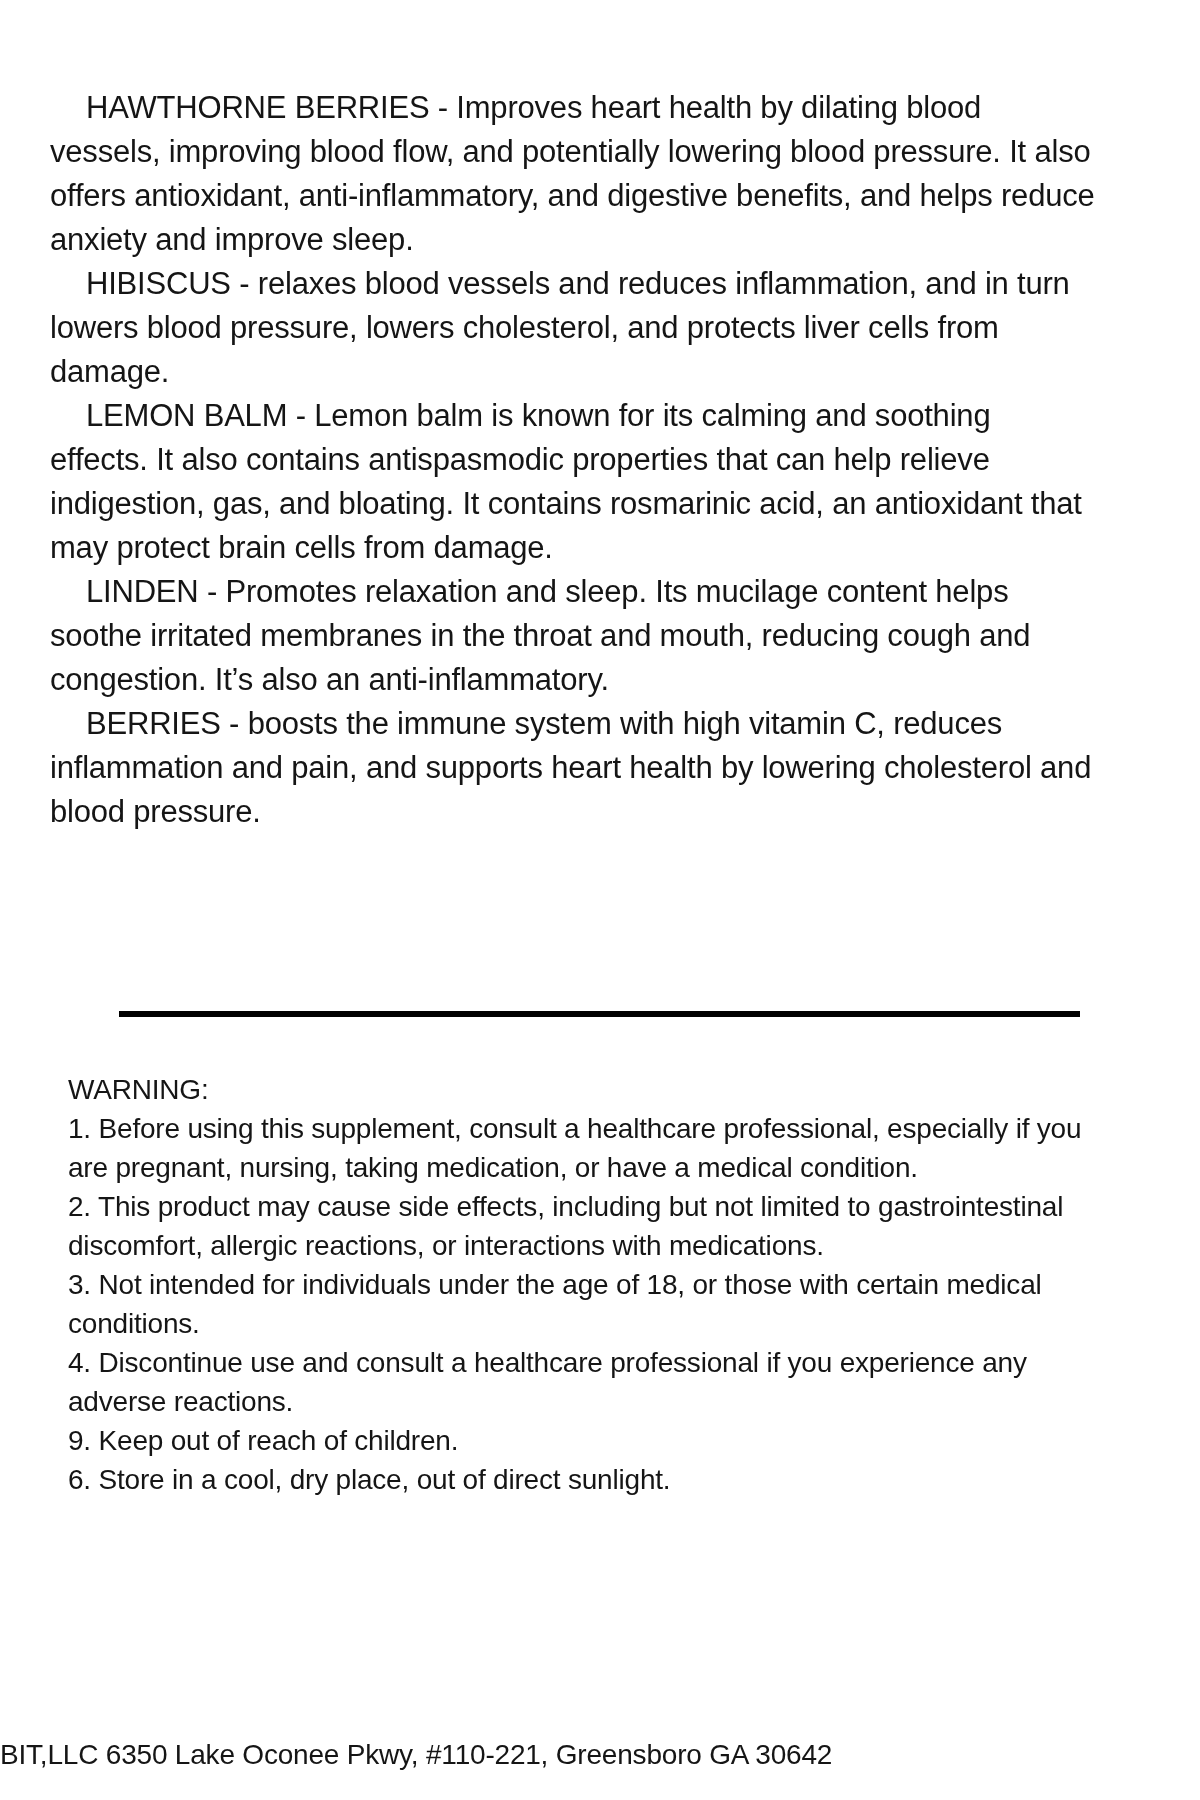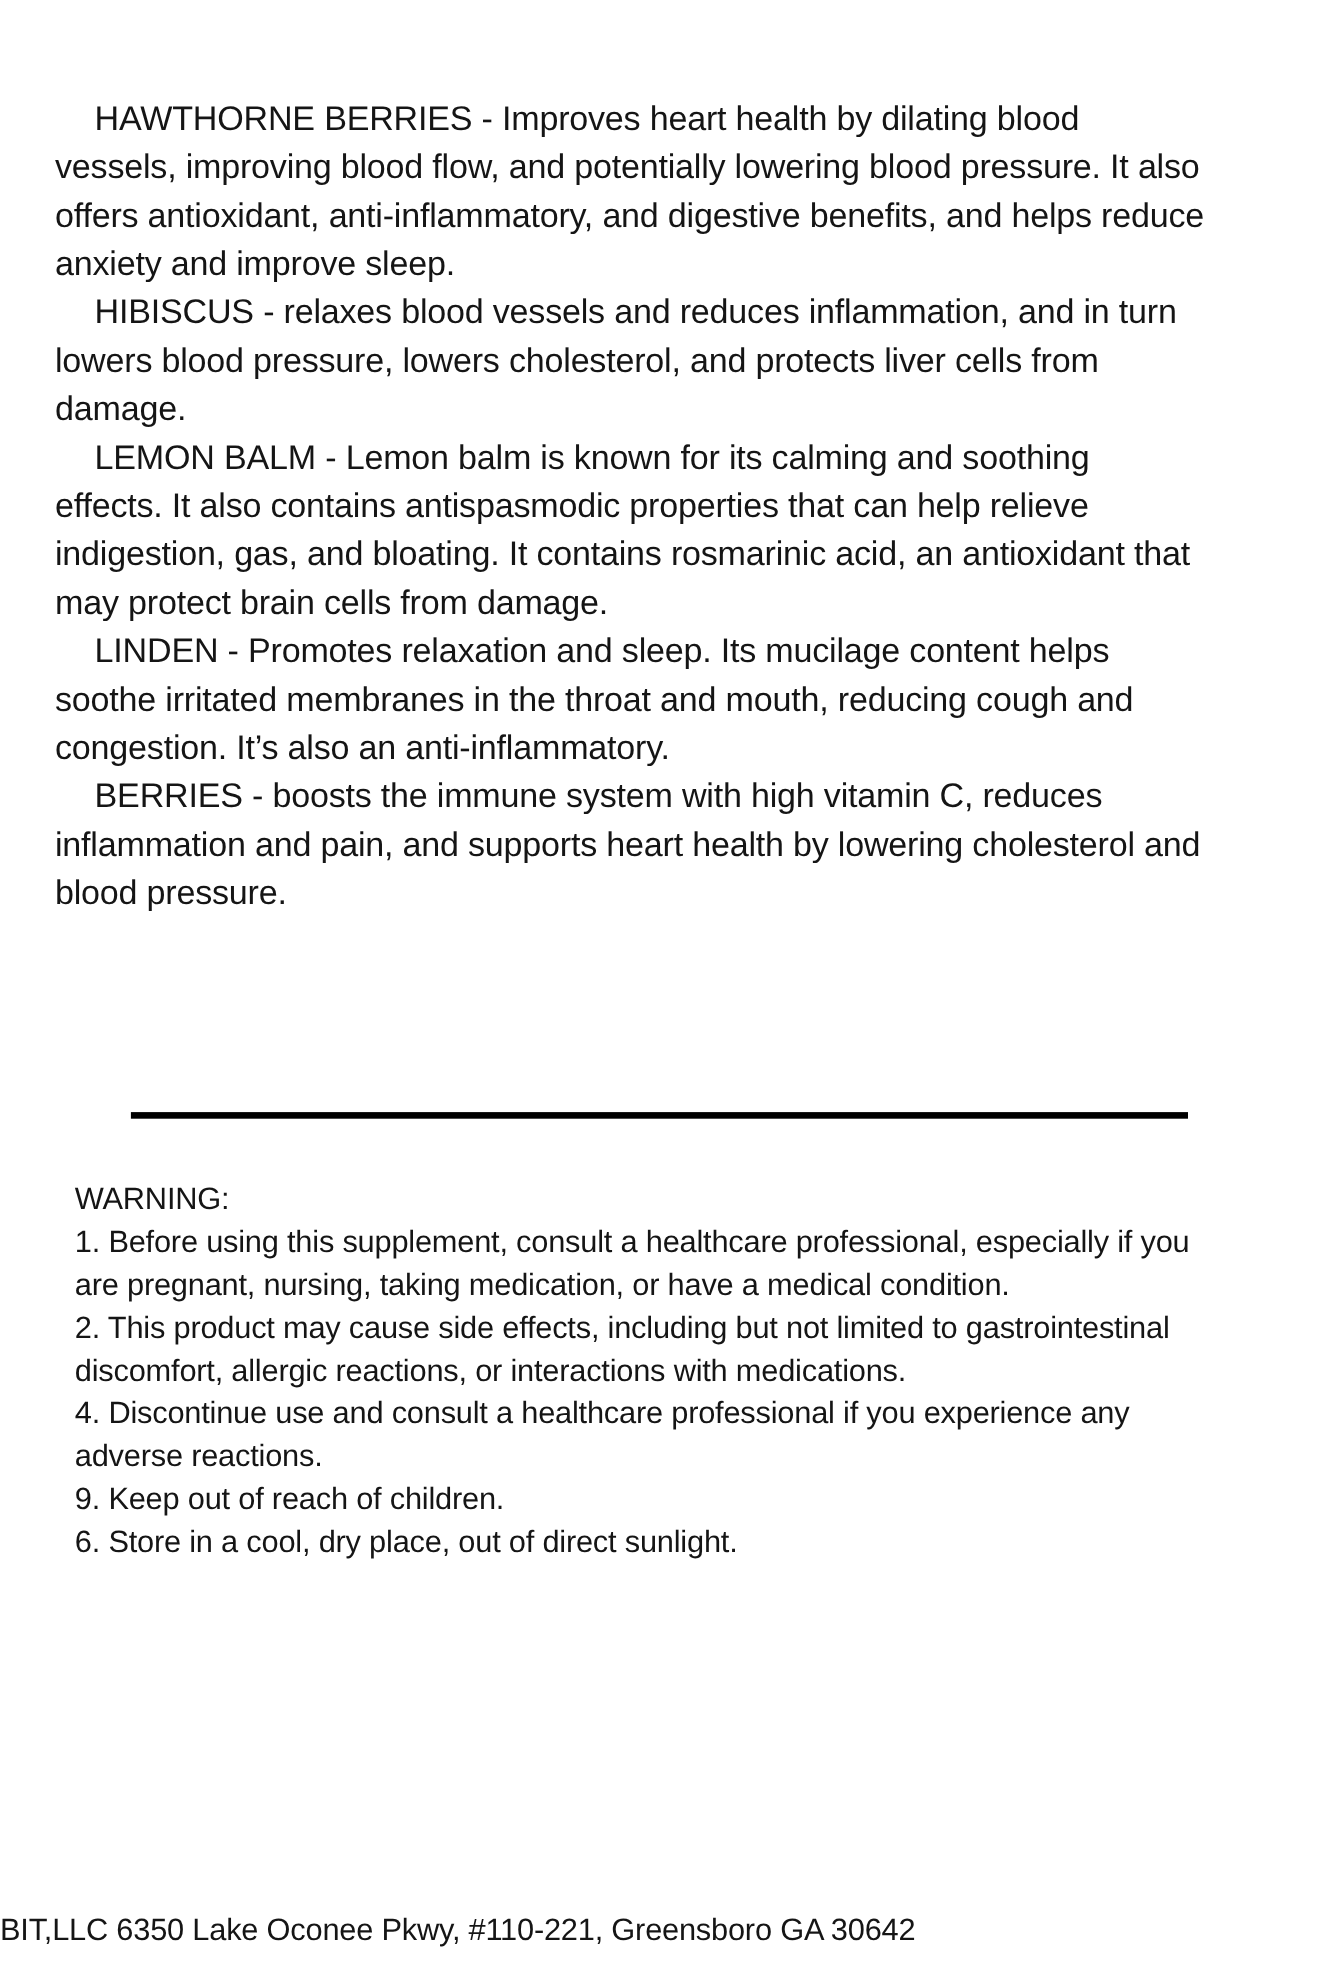--- a/index.html
+++ b/index.html
@@ -74,18 +74,19 @@
   <p class="ingredient"><span class="ing-name">LINDEN</span><span class="ing-sep"> - </span><span class="ing-desc">Promotes relaxation and sleep. Its mucilage content helps soothe irritated membranes in the throat and mouth, reducing cough and congestion. It’s also an anti-inflammatory.</span></p>
   <p class="ingredient"><span class="ing-name">BERRIES</span><span class="ing-sep"> - </span><span class="ing-desc">boosts the immune system with high vitamin C, reduces inflammation and pain, and supports heart health by lowering cholesterol and blood pressure.</span></p>
 </section>
 
 <div class="divider"></div>
 
 <section class="warning">
   <p>WARNING:</p>
   <p>1. Before using this supplement, consult a healthcare professional, especially if you are pregnant, nursing, taking medication, or have a medical condition.</p>
   <p>2. This product may cause side effects, including but not limited to gastrointestinal discomfort, allergic reactions, or interactions with medications.</p>
+  <p>3. Not intended for individuals under the age of 18, or those with certain medical conditions.</p>
   <p>4. Discontinue use and consult a healthcare professional if you experience any adverse reactions.</p>
   <p>9. Keep out of reach of children.</p>
   <p>6. Store in a cool, dry place, out of direct sunlight.</p>
 </section>
 
 <div class="footer">BIT,LLC 6350 Lake Oconee Pkwy, #110-221, Greensboro GA 30642</div>
 
 </body></html>

